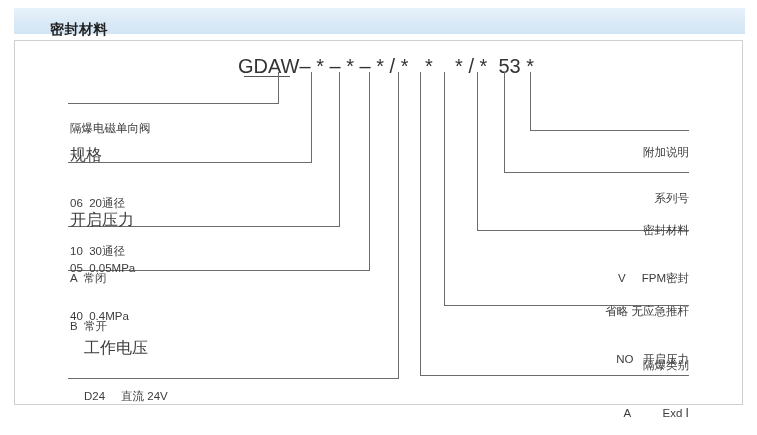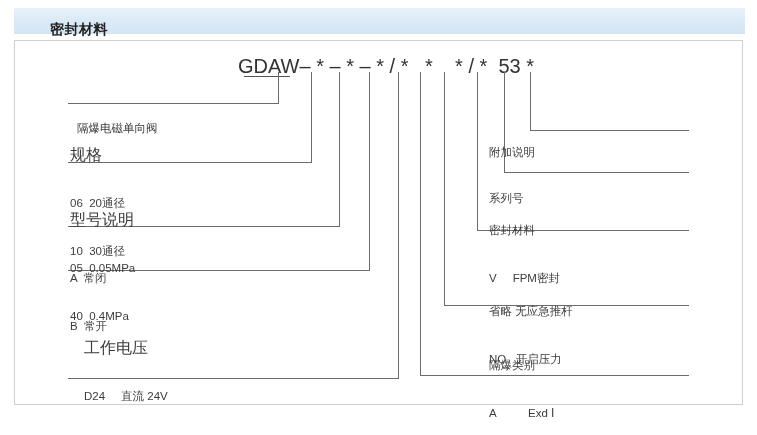--- a/index.html
+++ b/index.html
@@ -34,21 +34,21 @@
     letter-spacing:0px;line-height:20px;
   }
 
   
   svg.lines{position:absolute;left:0;top:0;width:757px;height:435px;
     pointer-events:none;}
 
   
   .lbl{position:absolute;font-size:11.5px;line-height:16px;color:#3c3c3c;
        white-space:pre;}
-  .lbl.r{text-align:left;}
+  .lbl.r{text-align:right;}
   .t-hd{font-size:16px;}
   .row{display:block;white-space:pre;}
 </style>
 </head>
 <body>
 
 <div id="root">
 
   <div class="hdr">
     <div class="hdr-title">密封材料</div>
@@ -88,32 +88,32 @@
       <path d="M504 72 L504 172 L689 172"></path>
 
       <path d="M477 72 L477 230 L689 230"></path>
 
       <path d="M444 72 L444 305 L689 305"></path>
 
       <path d="M420 72 L420 375 L689 375"></path>
     </g>
   </svg>
 
-  <div class="lbl" style="left:77px;top:88px;">
+  <div class="lbl" style="left:70px;top:88px;">
     <span class="row">隔爆电磁单向阀</span>
   </div>
 
   <div class="lbl" style="left:70px;top:115px;">
     <span class="row t-hd">规格</span>
     <span class="row">06  20通径</span>
     <span class="row">10  30通径</span>
   </div>
 
   <div class="lbl" style="left:70px;top:180px;">
-    <span class="row t-hd">型号说明</span>
+    <span class="row t-hd">开启压力</span>
     <span class="row">05  0.05MPa</span>
     <span class="row">40  0.4MPa</span>
   </div>
 
   <div class="lbl" style="left:70px;top:238px;">
     <span class="row">A  常闭</span>
     <span class="row">B  常开</span>
   </div>
 
   <div class="lbl" style="left:84px;top:308px;">

